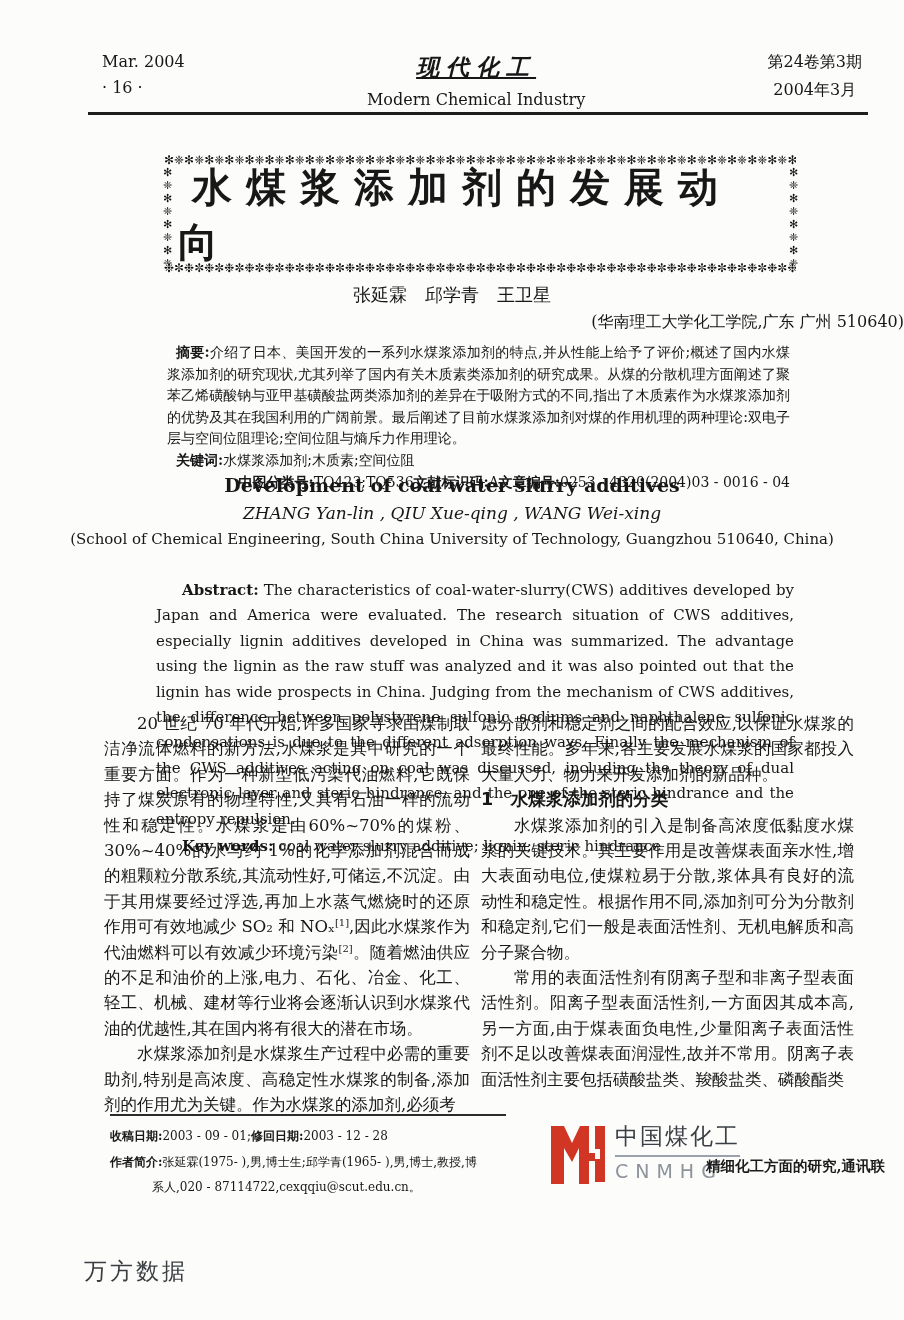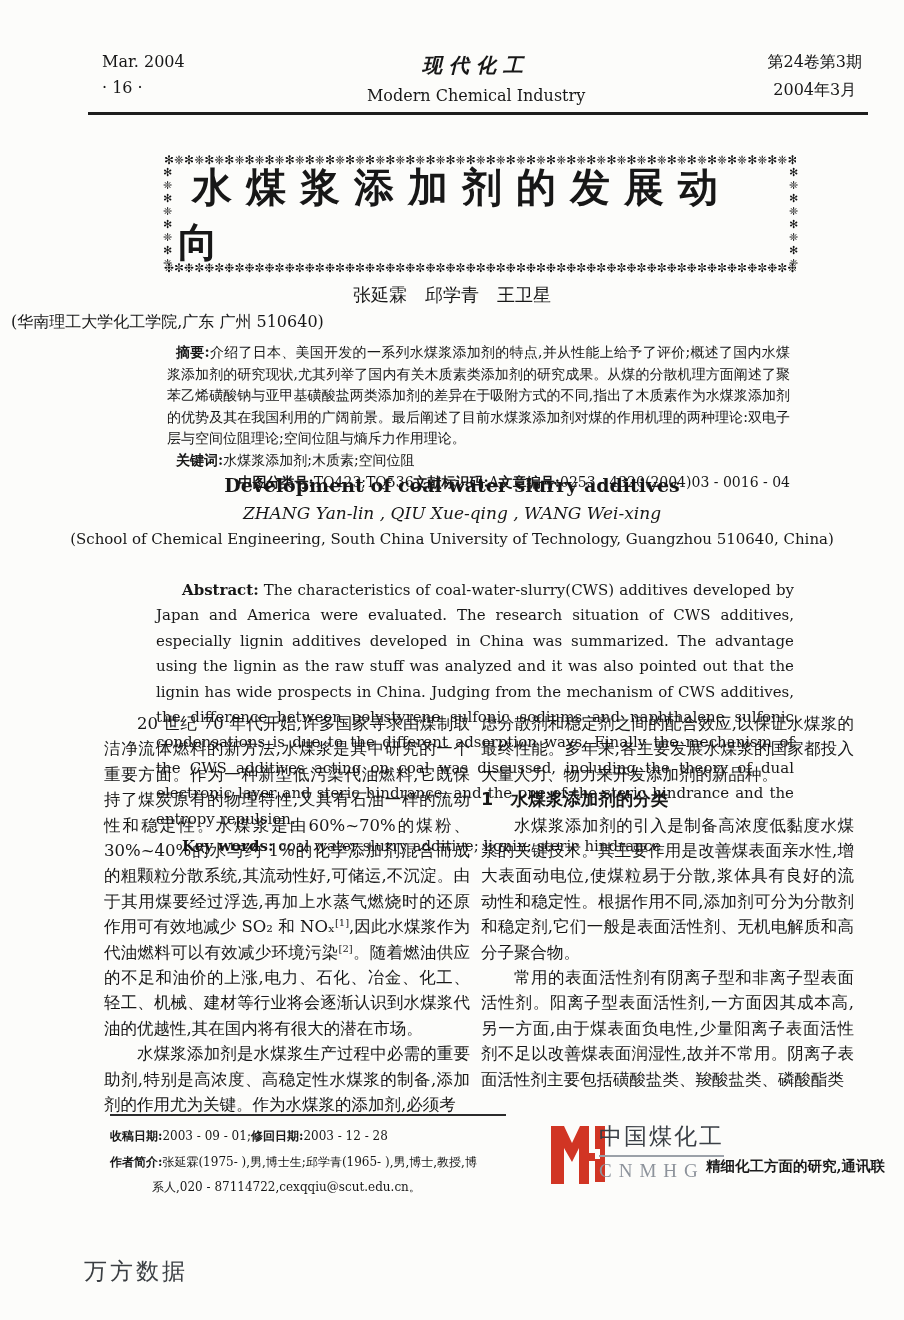--- a/index.html
+++ b/index.html
@@ -7,38 +7,38 @@
     position:relative;width:904px;height:1320px;margin:0 auto;
     background:#fcfcfa;color:#171717;overflow:hidden;
     font-family:"DejaVu Serif","Liberation Serif",serif;
   }
   
   .jheader{position:absolute;left:102px;right:42px;top:52px;display:flex;justify-content:space-between;align-items:flex-start;}
   .jh-col{display:flex;flex-direction:column;gap:7px;}
   .jh-left{text-align:left;font-size:16px;}
   .jh-center{text-align:center;}
   .jh-right{text-align:center;font-size:16px;}
-  .jh-cn-title{font-size:20px;font-weight:bold;font-style:italic;letter-spacing:7px;}
+  .jh-cn-title{font-size:23px;font-weight:bold;font-style:italic;letter-spacing:7px;text-decoration:underline;}
   .jh-en-title{font-size:16px;}
   .rule-top{position:absolute;left:88px;right:36px;top:112px;height:3px;background:#1e1e1e;}
   
   .title-box{position:absolute;left:160px;top:154px;width:640px;height:122px;}
   .tb-edge{position:absolute;color:#111;font-family:"DejaVu Sans",sans-serif;overflow:hidden;white-space:nowrap;}
   .tb-top{left:4px;right:4px;top:0;height:14px;font-size:12px;line-height:12px;}
   .tb-bottom{left:4px;right:4px;bottom:0;height:14px;font-size:12px;line-height:12px;}
   .tb-left{left:0;top:12px;bottom:12px;width:14px;writing-mode:vertical-rl;text-orientation:upright;font-size:11px;line-height:13px;}
   .tb-right{right:0;top:12px;bottom:12px;width:14px;writing-mode:vertical-rl;text-orientation:upright;font-size:11px;line-height:13px;}
   .tb-title{
     position:absolute;inset:16px 18px;display:flex;align-items:center;justify-content:center;
     font-size:40px;font-weight:bold;letter-spacing:14px;text-indent:14px;
     font-family:"DejaVu Serif","Liberation Serif",serif;
   }
   
   .authors-cn{position:absolute;left:0;right:0;top:283px;text-align:center;font-size:18px;}
-  .affil-cn{position:absolute;left:0;right:0;top:312px;text-align:left;font-size:16px;padding-left:11px;}
+  .affil-cn{position:absolute;left:16px;right:0;top:312px;text-align:right;font-size:16px;padding-left:11px;}
   
   .abs-cn{position:absolute;left:167px;width:623px;top:342px;font-size:14px;line-height:21.6px;text-align:justify;}
   .abs-cn p{margin:0;}
   .abs-cn .indent1{text-indent:9px;}
   .abs-cn b{font-weight:bold;}
   .clc-line{display:flex;justify-content:flex-end;margin-top:3px;}
   .kw-line{margin-top:2px;text-indent:9px;}
   
   .en-title{position:absolute;left:0;right:0;top:474px;text-align:center;font-size:19px;font-weight:bold;}
   .en-authors{position:absolute;left:0;right:0;top:503px;text-align:center;font-size:17px;font-style:italic;}
@@ -59,21 +59,21 @@
     font-weight:bold;font-size:17.5px;margin:13px 0 11px;text-indent:0 !important;text-align:left;
   }
   
   .foot-rule{position:absolute;left:110px;top:1114px;width:396px;height:2px;background:#2b2b2b;}
   .footnotes{position:absolute;left:110px;width:760px;top:1124px;font-size:12px;line-height:25.5px;}
   .footnotes div{white-space:nowrap;}
   .fn-line3{padding-left:42px;}
   
   .logo{position:absolute;left:551px;top:1121px;width:334px;height:76px;background:#fcfcfa;font-family:"DejaVu Sans","Liberation Sans",sans-serif;}
   .logo-mark{position:absolute;left:0;top:3px;}
-  .logo-text{position:absolute;left:48px;top:0;font-family:Liberation Serif, serif;}
+  .logo-text{position:absolute;left:64px;top:0;}
   .logo-cn{font-size:23px;color:#3a3f45;letter-spacing:2px;padding-bottom:3px;border-bottom:2px solid #9ba1a8;display:inline-block;}
   .logo-en{font-size:19px;color:#8d939b;letter-spacing:7px;margin-top:3px;}
   .logo-overlap{
     position:absolute;left:155px;top:36px;white-space:nowrap;
     font-family:"DejaVu Serif","Liberation Serif",serif;
     font-weight:bold;font-size:14.5px;color:#1c1c1c;
   }
   
   .wanfang{
     position:absolute;left:84px;top:1256px;font-size:23px;color:#3a3e42;

